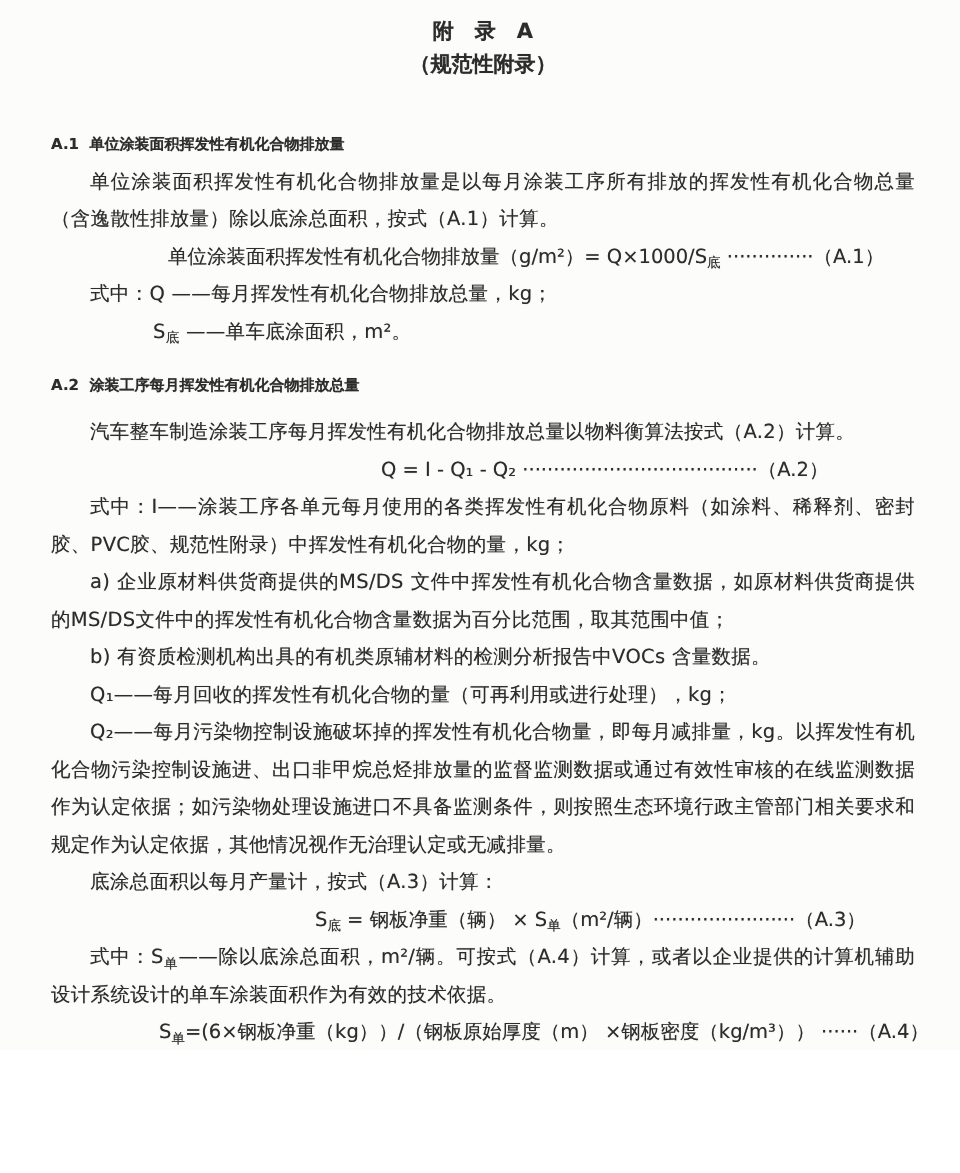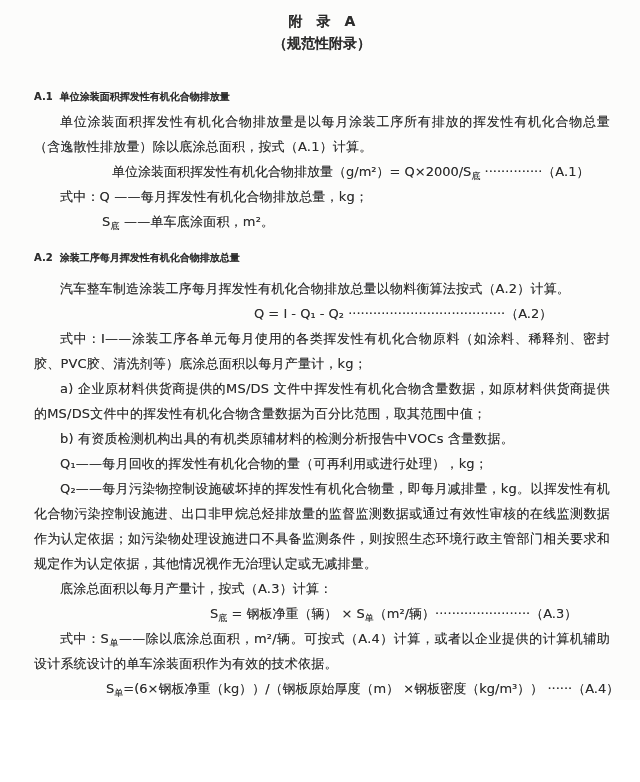--- a/index.html
+++ b/index.html
@@ -64,33 +64,33 @@
 
 <div class="page">
 
   <p class="title-line">附　录　A</p>
   <p class="title-line">（规范性附录）</p>
 
   <p class="sect-heading mt-first"><span>A.1</span>&nbsp;&nbsp;<span>单位涂装面积挥发性有机化合物排放量</span></p>
 
   <p class="p indent">单位涂装面积挥发性有机化合物排放量是以每月涂装工序所有排放的挥发性有机化合物总量（含逸散性排放量）除以底涂总面积，按式（A.1）计算。</p>
 
-  <p class="formula f-a1"><span>单位涂装面积挥发性有机化合物排放量（g/m²）= Q×2000/S</span><sub>底</sub><span> ··············（A.1）</span></p>
+  <p class="formula f-a1"><span>单位涂装面积挥发性有机化合物排放量（g/m²）= Q×1000/S</span><sub>底</sub><span> ··············（A.1）</span></p>
 
   <p class="p indent">式中：Q ——每月挥发性有机化合物排放总量，kg；</p>
 
   <p class="p where-s"><span>S</span><sub>底</sub><span> ——单车底涂面积，m²。</span></p>
 
   <p class="sect-heading sect-gap"><span>A.2</span>&nbsp;&nbsp;<span>涂装工序每月挥发性有机化合物排放总量</span></p>
 
   <p class="p indent">汽车整车制造涂装工序每月挥发性有机化合物排放总量以物料衡算法按式（A.2）计算。</p>
 
   <p class="formula f-a2">Q = I - Q₁ - Q₂ ······································（A.2）</p>
 
-  <p class="p indent">式中：I——涂装工序各单元每月使用的各类挥发性有机化合物原料（如涂料、稀释剂、密封胶、PVC胶、清洗剂等）底涂总面积以每月产量计，kg；</p>
+  <p class="p indent">式中：I——涂装工序各单元每月使用的各类挥发性有机化合物原料（如涂料、稀释剂、密封胶、PVC胶、规范性附录）中挥发性有机化合物的量，kg；</p>
 
   <p class="p indent">a) 企业原材料供货商提供的MS/DS 文件中挥发性有机化合物含量数据，如原材料供货商提供的MS/DS文件中的挥发性有机化合物含量数据为百分比范围，取其范围中值；</p>
 
   <p class="p indent">b) 有资质检测机构出具的有机类原辅材料的检测分析报告中VOCs 含量数据。</p>
 
   <p class="p indent">Q₁——每月回收的挥发性有机化合物的量（可再利用或进行处理），kg；</p>
 
   <p class="p indent">Q₂——每月污染物控制设施破坏掉的挥发性有机化合物量，即每月减排量，kg。以挥发性有机化合物污染控制设施进、出口非甲烷总烃排放量的监督监测数据或通过有效性审核的在线监测数据作为认定依据；如污染物处理设施进口不具备监测条件，则按照生态环境行政主管部门相关要求和规定作为认定依据，其他情况视作无治理认定或无减排量。</p>
 
 

